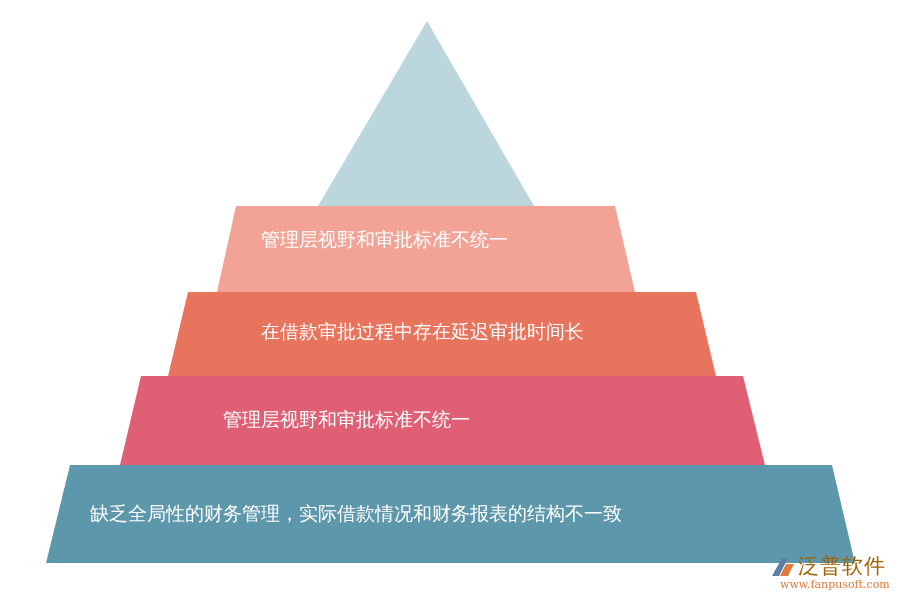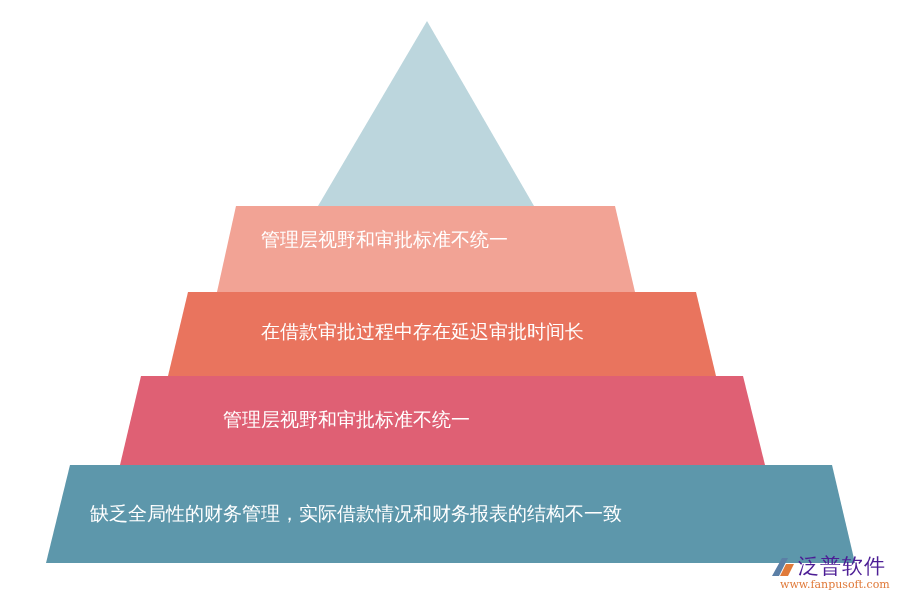--- a/index.html
+++ b/index.html
@@ -1,20 +1,20 @@
 <!DOCTYPE html>
 <html><head>
 <meta charset="utf-8">
 <style>
   html, body { margin:0; padding:0; background:#ffffff; }
   body { width:900px; height:600px; position:relative; overflow:hidden; font-family:"DejaVu Sans", sans-serif; }
   svg.pyr { position:absolute; left:0; top:0; }
   .label { position:absolute; color:#ffffff; font-size:19px; white-space:nowrap; line-height:1; }
   .logo { position:absolute; left:770px; top:552px; width:125px; height:44px; }
-  .logo-text { position:absolute; left:28px; top:0; font-size:21px; color:#4c1d95; letter-spacing:1px; }
+  .logo-text { position:absolute; left:28px; top:0; font-size:21px; color:#a16207; letter-spacing:1px; }
   .logo-url { position:absolute; left:10px; top:26px; font-size:11px; color:#e07a3a; font-family:"DejaVu Serif", serif;text-align:right; }
   .logo-mark { position:absolute; left:0; top:2px; }
 </style>
 </head>
 <body>
 
 <svg class="pyr" width="900" height="600">
   <polygon points="427,21 318,206 534,206" fill="#bcd6dd"></polygon>
   <polygon points="236,206 615,206 635,292 217,292" fill="#f2a395"></polygon>
   <polygon points="188,292 696,292 716,376 168,376" fill="#e9745e"></polygon>

